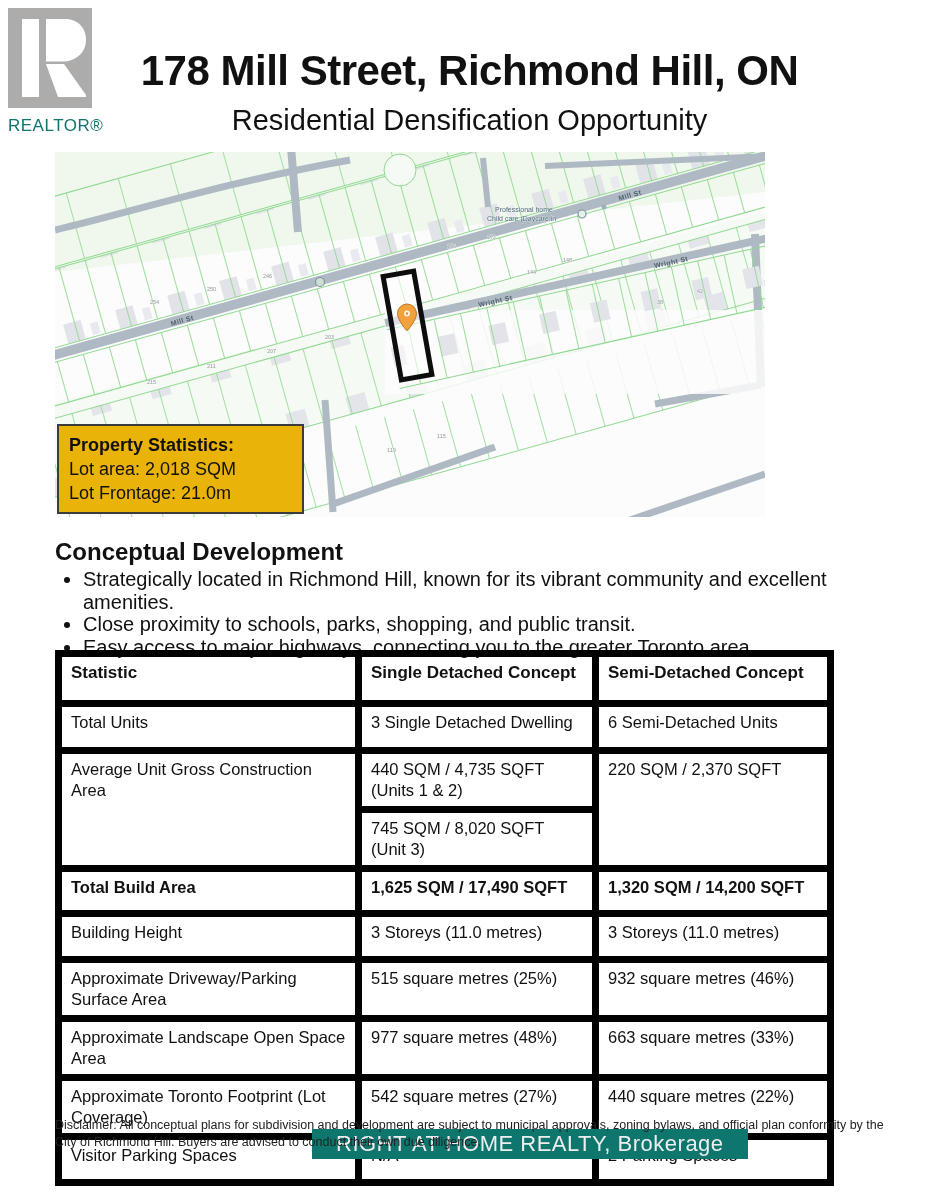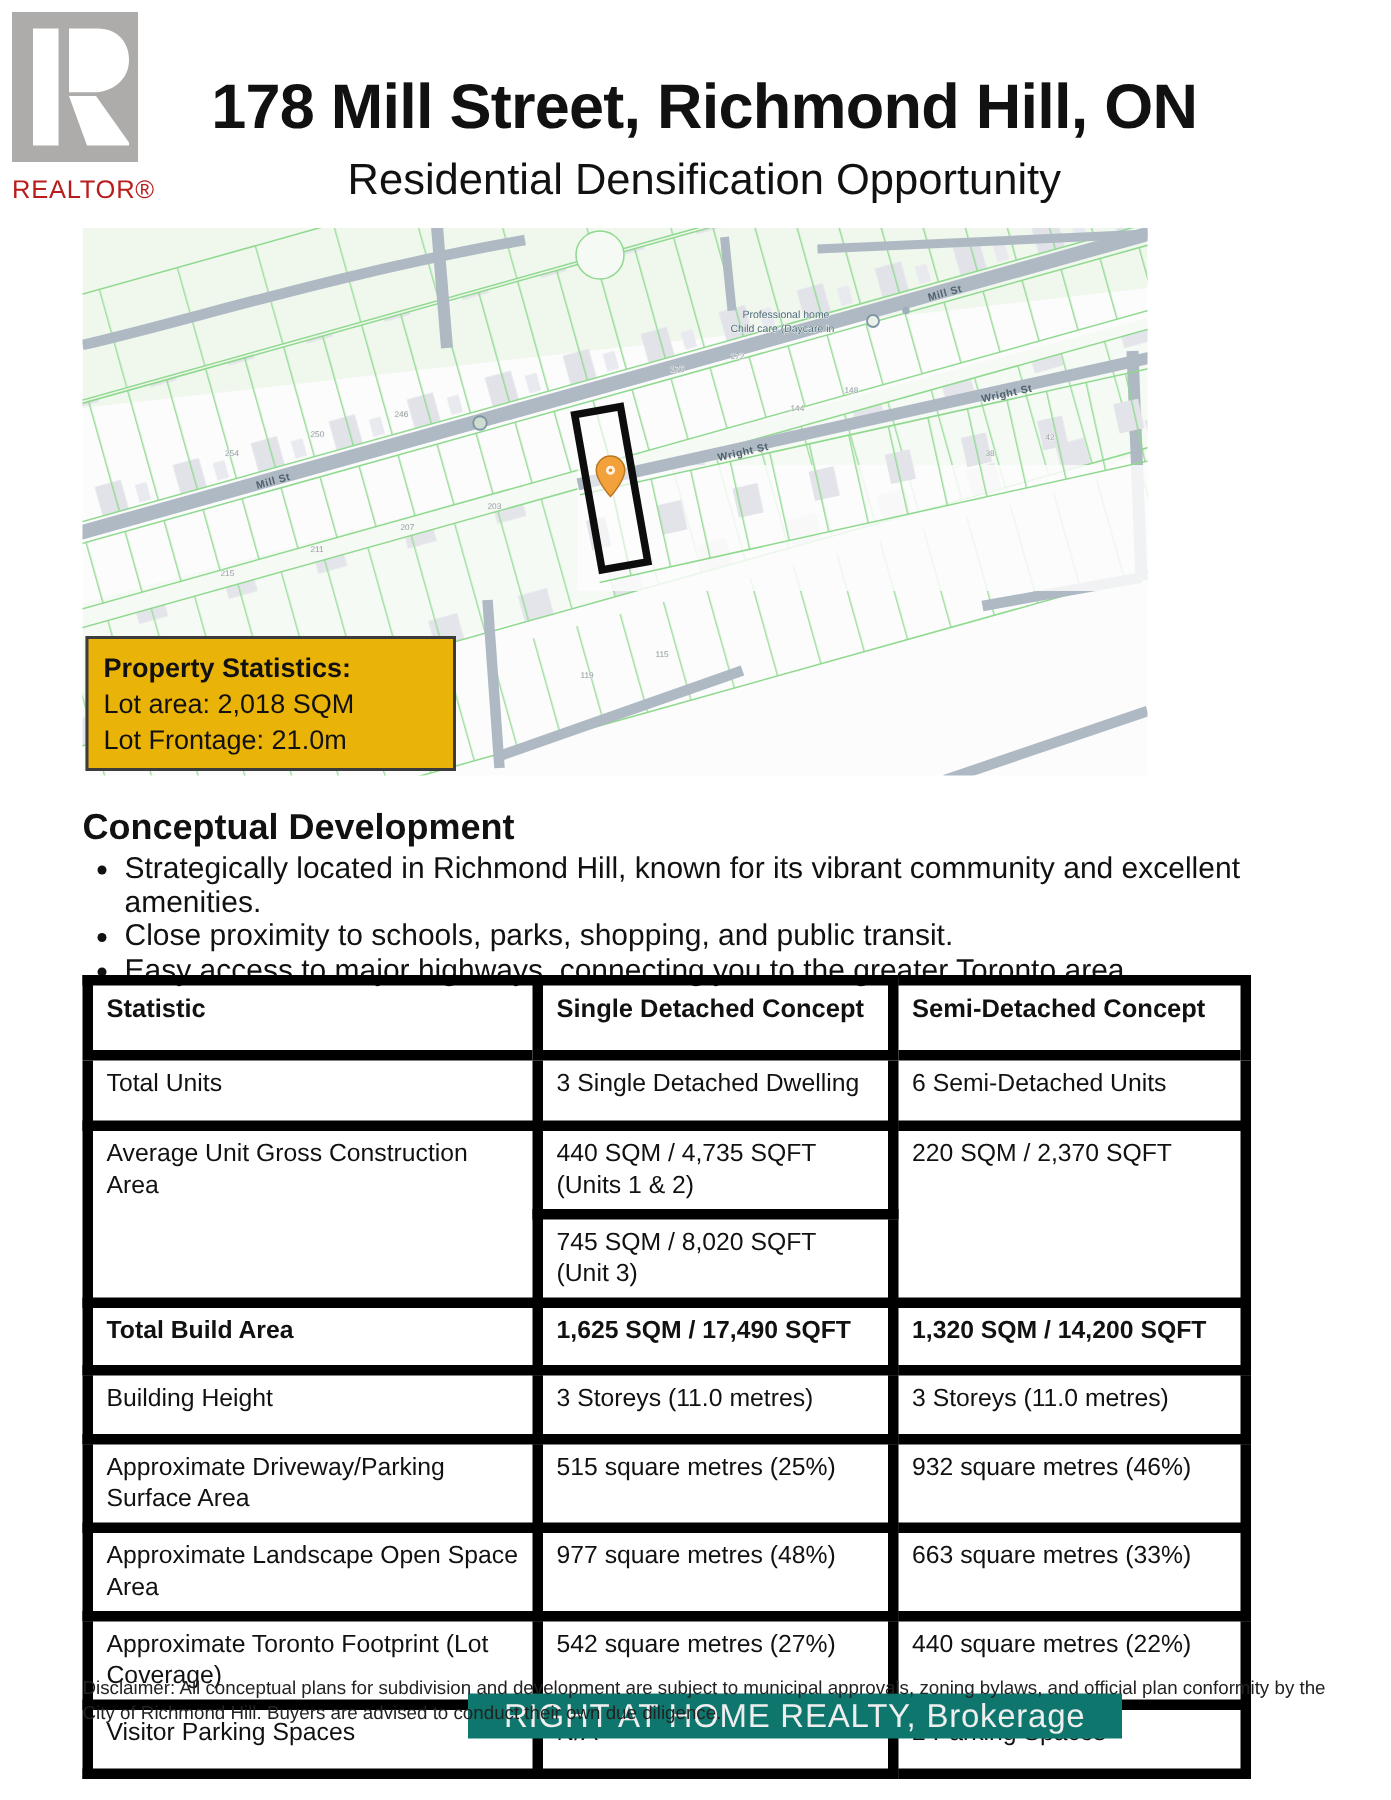--- a/index.html
+++ b/index.html
@@ -1,21 +1,21 @@
 <!DOCTYPE html>
 <html><head>
 <meta charset="utf-8">
 <style>
   html,body{margin:0;padding:0;background:#ffffff;}
   #page{position:relative;width:927px;height:1200px;background:#ffffff;overflow:hidden;
         font-family:"Liberation Sans", sans-serif;color:#111;}
 
   
   .logo-wrap{position:absolute;left:8px;top:8px;width:100px;text-align:left;}
-  .logo-label{font-size:17px;letter-spacing:.5px;color:#b91c1c;margin-top:2px;font-weight:400;}
+  .logo-label{font-size:17px;letter-spacing:.5px;color:#0f766e;margin-top:2px;font-weight:400;}
   .title-block{position:absolute;left:12px;right:0;top:48px;text-align:center;}
   .main-title{font-size:42px;font-weight:700;letter-spacing:-.5px;line-height:1.1;}
   .sub-title{font-size:29px;font-weight:400;margin-top:10px;}
 
   
   #map-svg{position:absolute;left:55px;top:152px;width:710px;height:365px;}
 
   
   .stats-box{position:absolute;left:57px;top:424px;width:247px;height:90px;background:#eab308;
              border:2px solid #3c3c3c;box-sizing:border-box;padding:7px 10px;}

